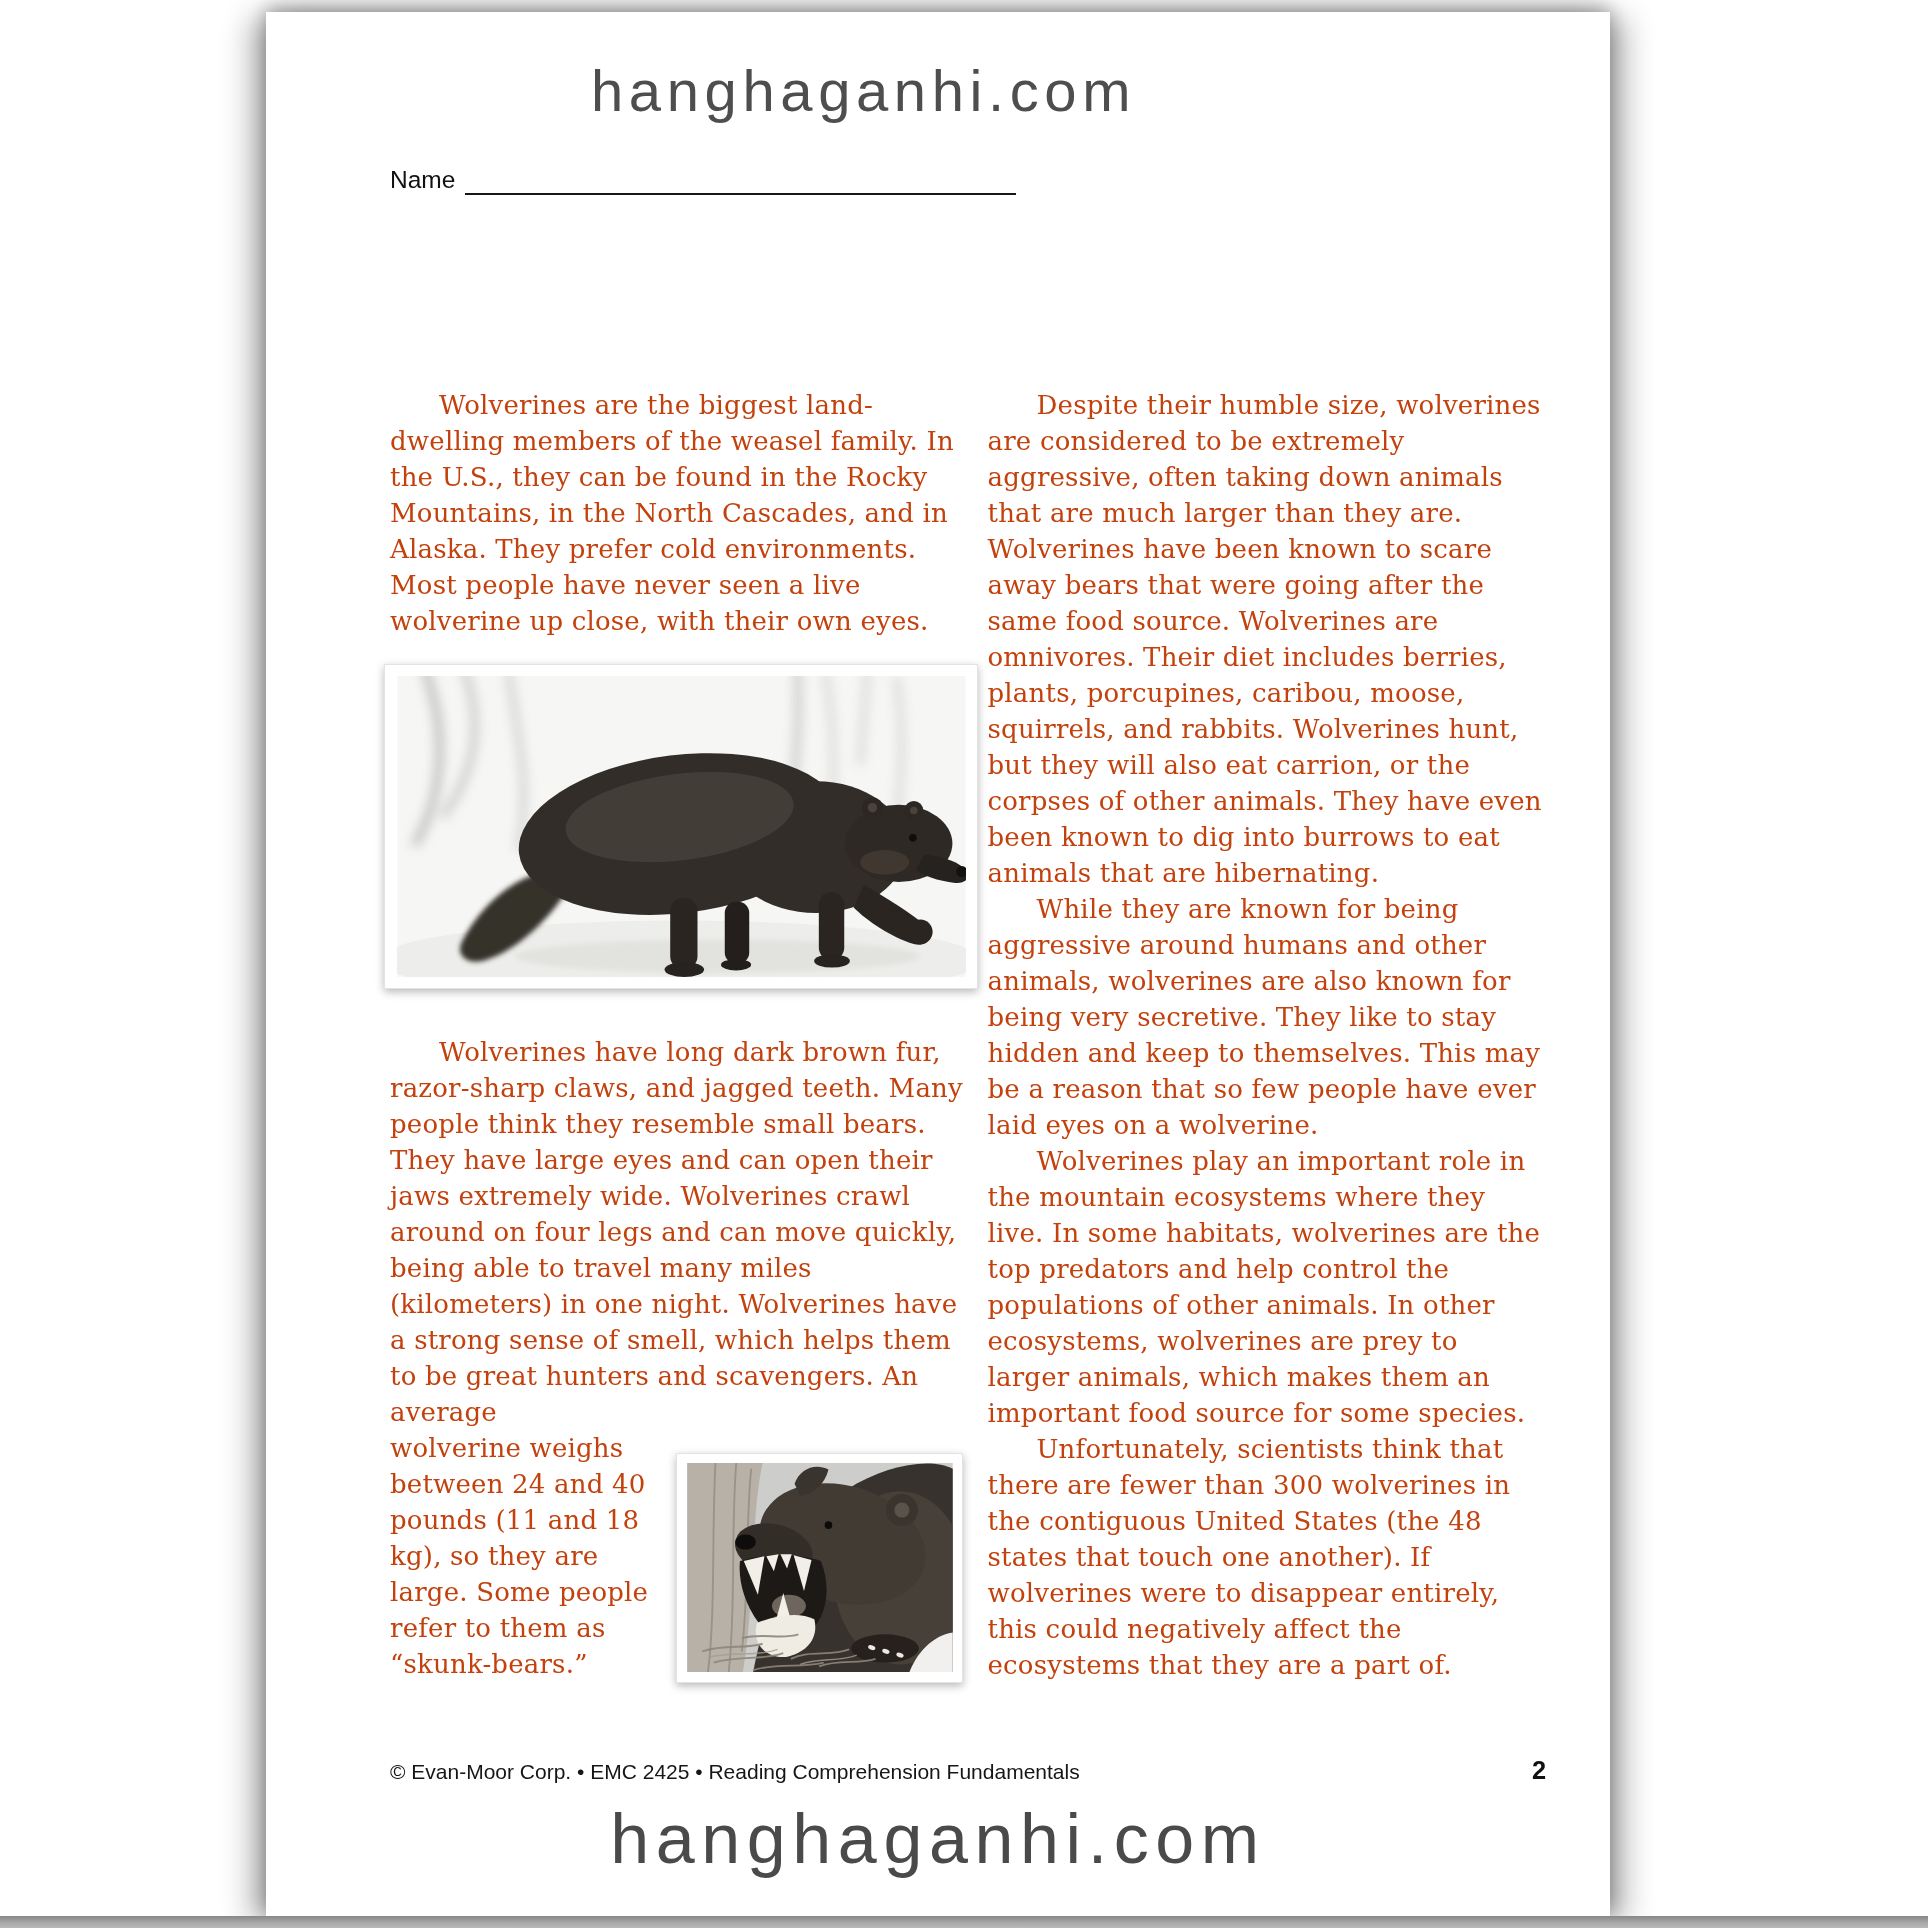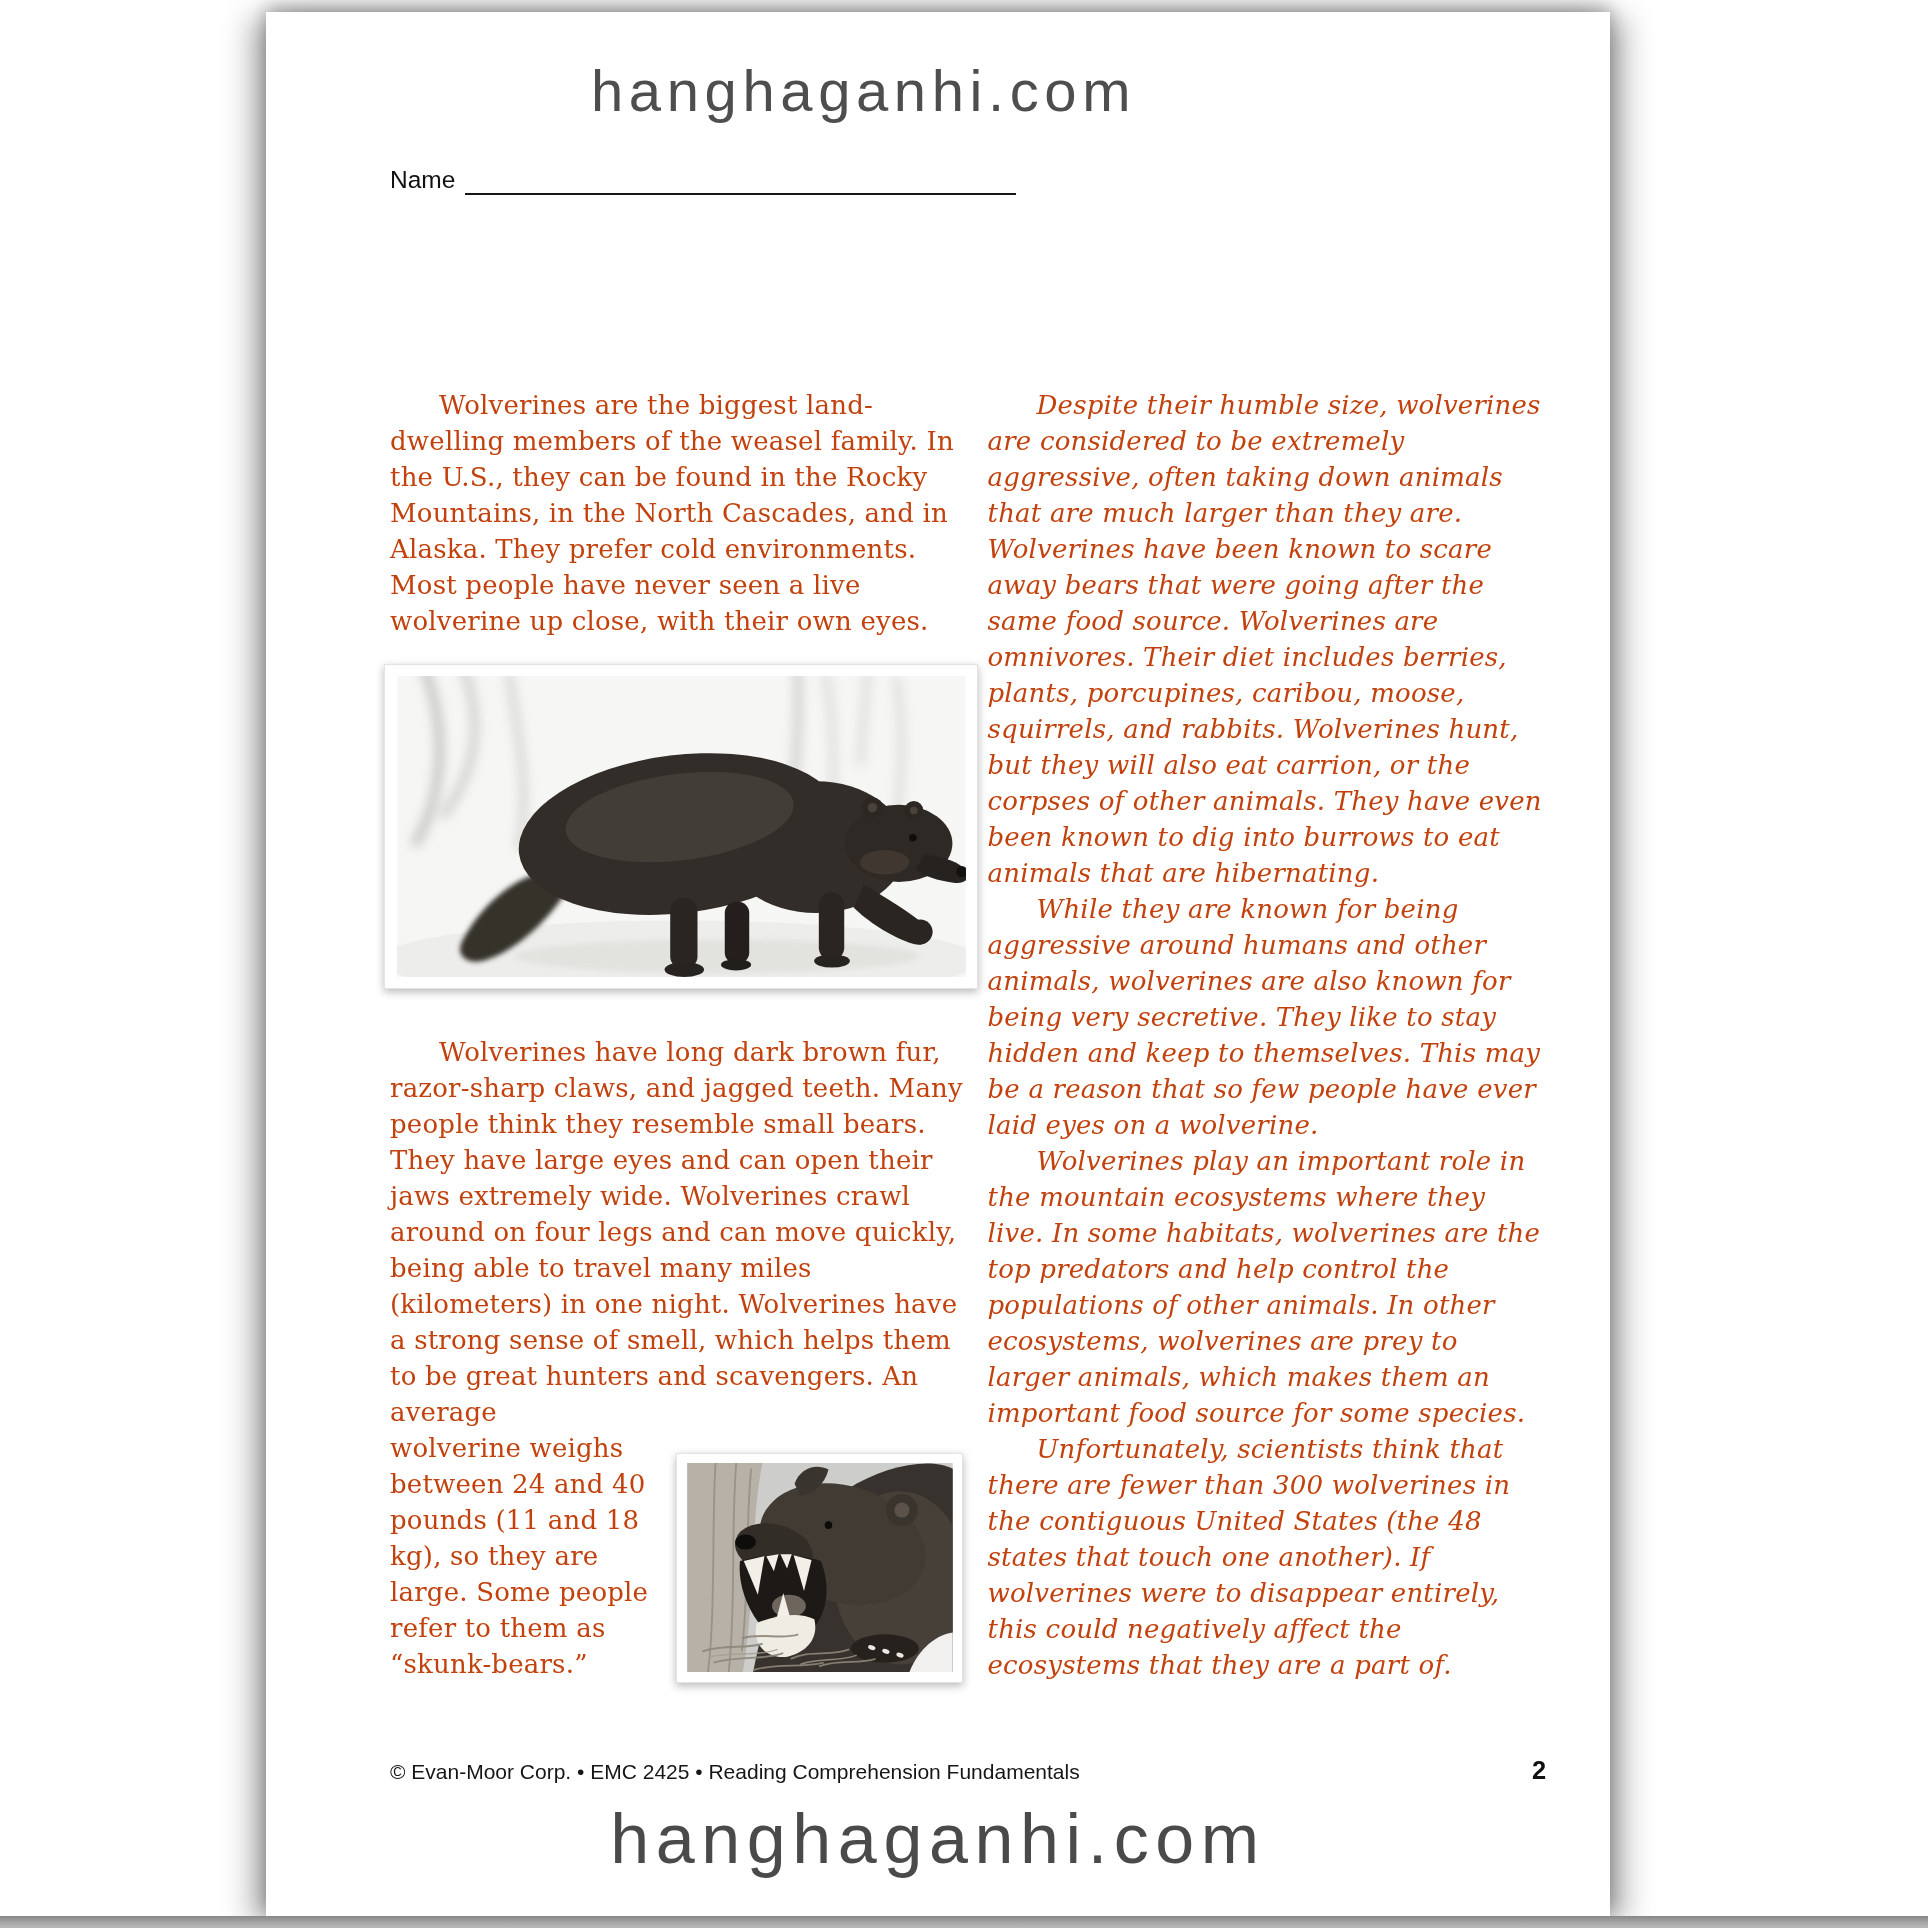--- a/index.html
+++ b/index.html
@@ -97,21 +97,21 @@
   }
   
   .columns {
     position: absolute;
     left: 124px; top: 375px;
     width: 1156px;
     display: flex; gap: 24.5px;
   }
   .col { font-family: "DejaVu Serif", serif; font-size: 26px; line-height: 36px; color: #c2410c; letter-spacing: 0.2px; }
   .col-left  { width: 573px; }
-  .col-right { width: 559px; font-style: italic; }
+  .col-right { width: 559px; }
   .col p { margin: 0; text-indent: 49px; text-align: left; }
   .col p.cont { text-indent: 0; }
   
   .photo-frame {
     background: #ffffff;
     border: 0.9px solid #e3e3e3;
     box-shadow: 0 2.8px 8.5px rgba(0,0,0,0.28);
   }
   .photo1-frame {
     width: 569px;

